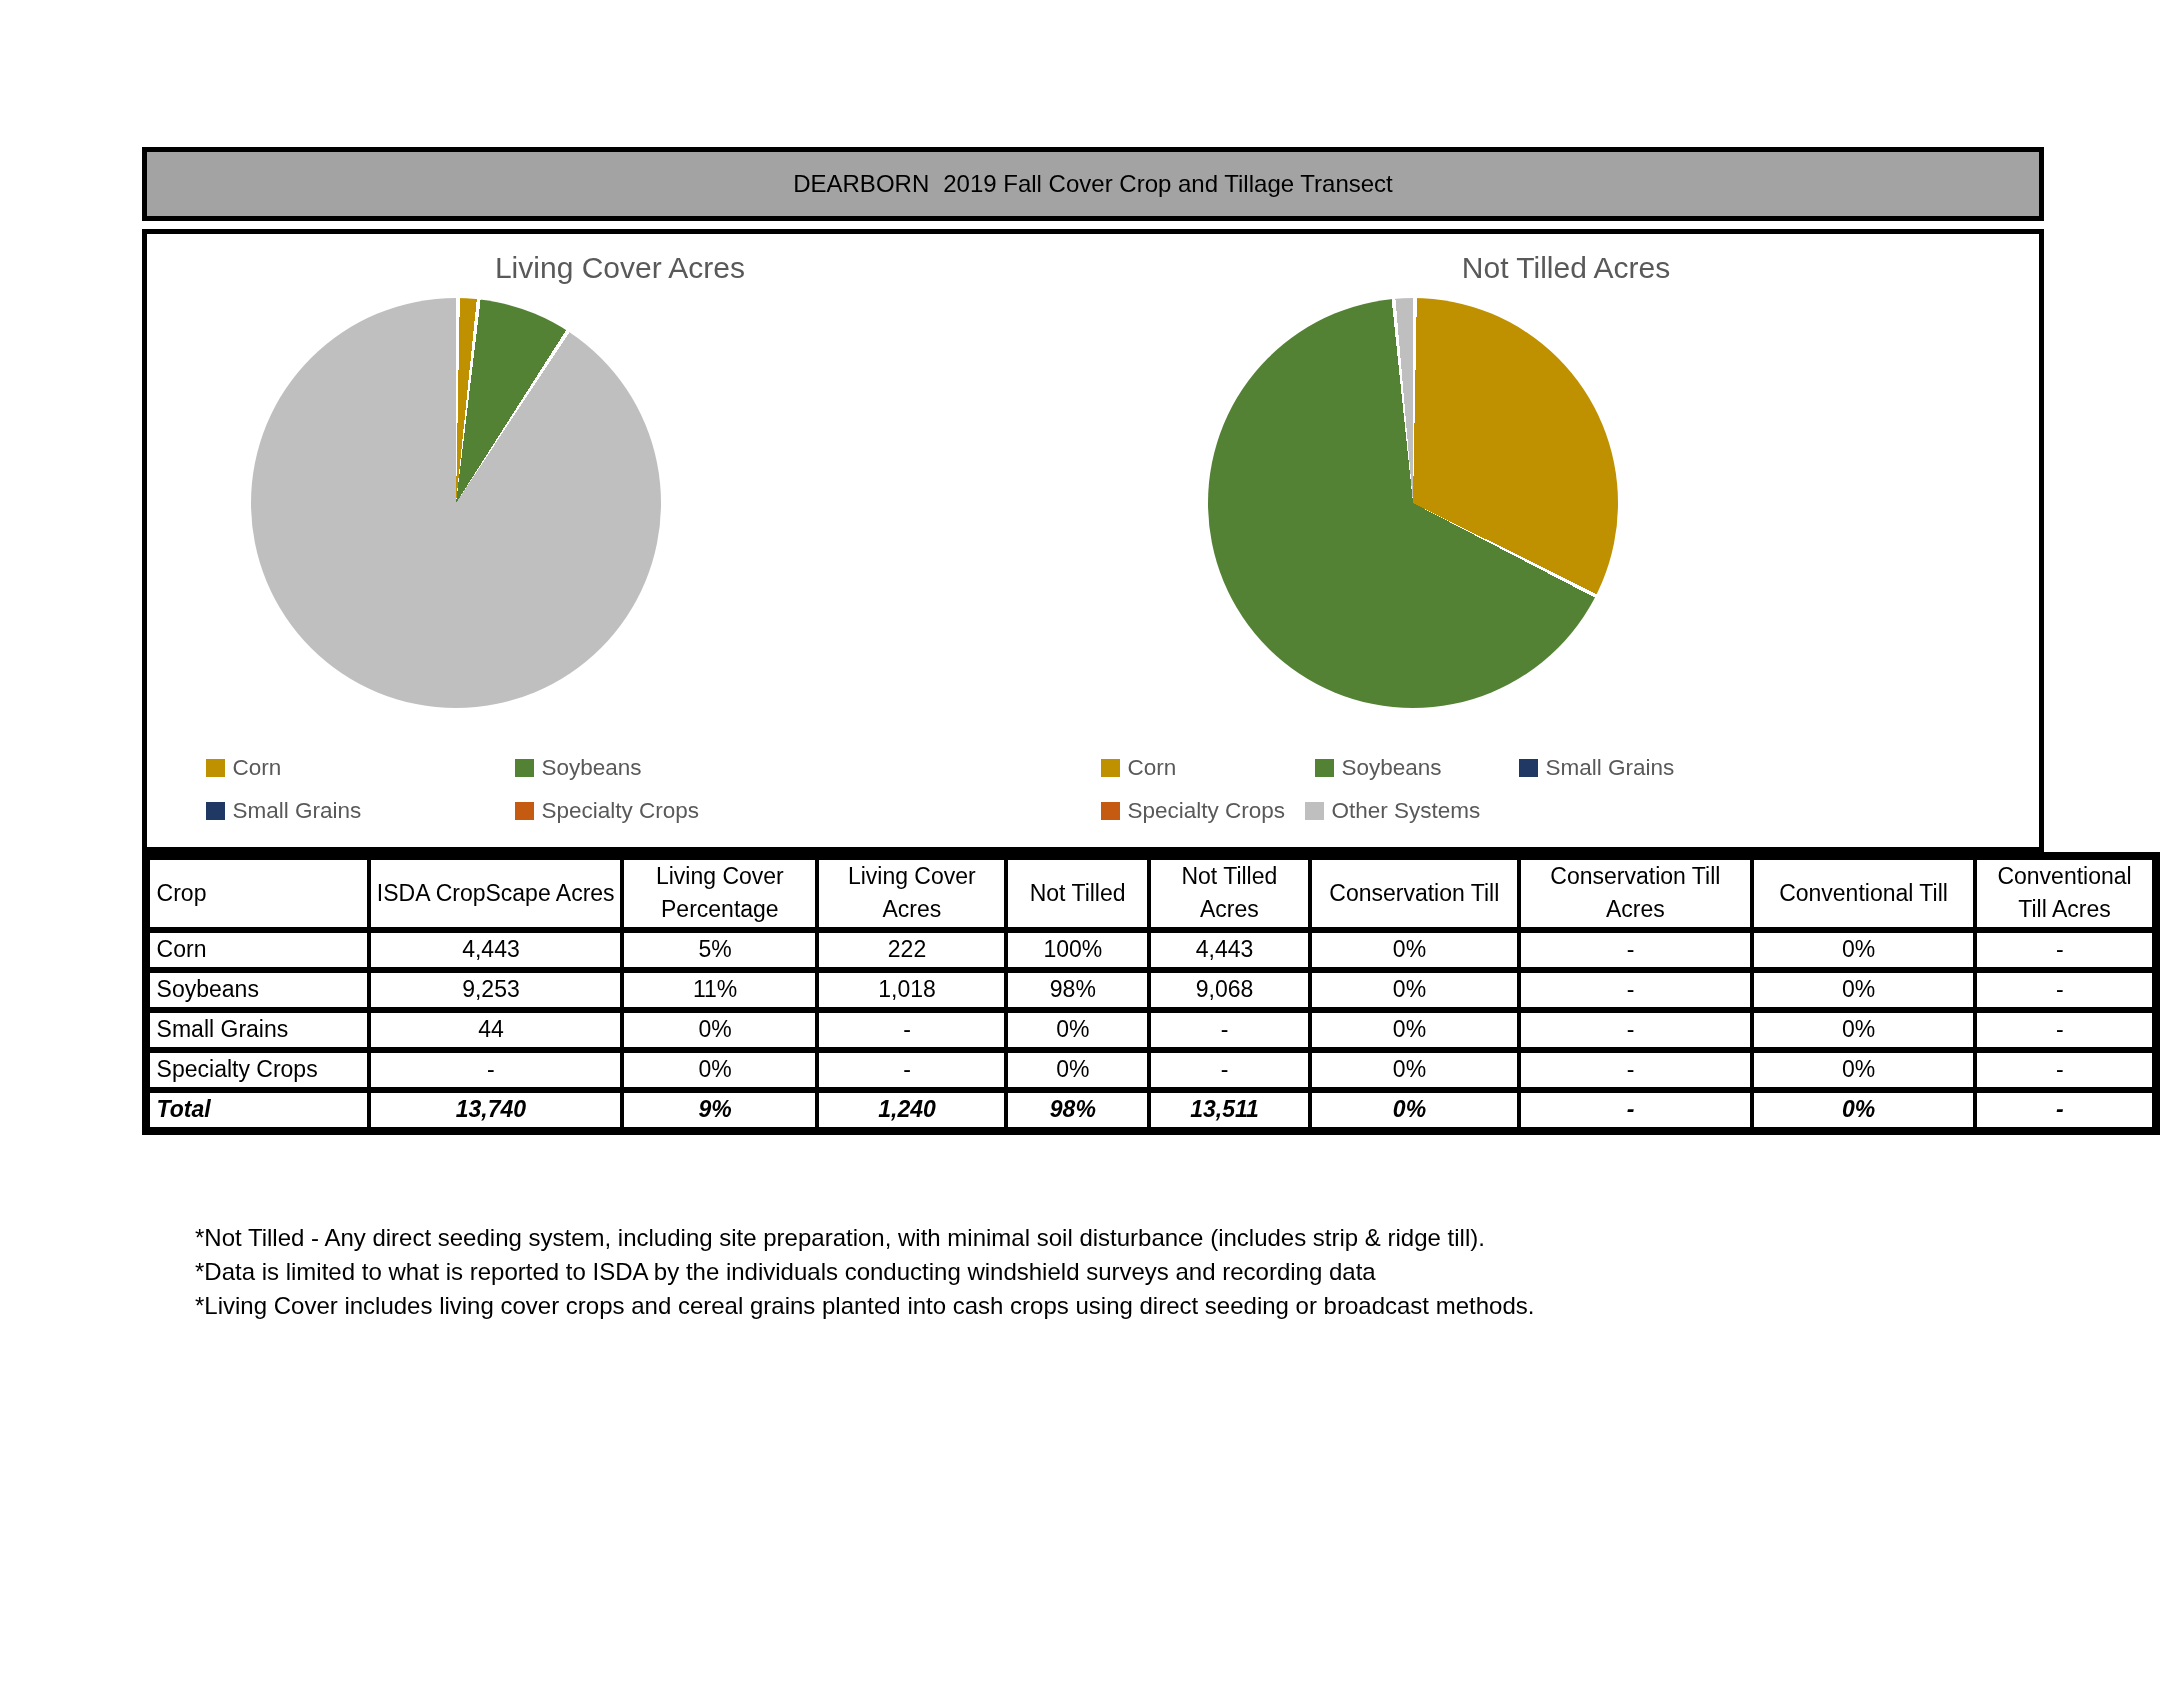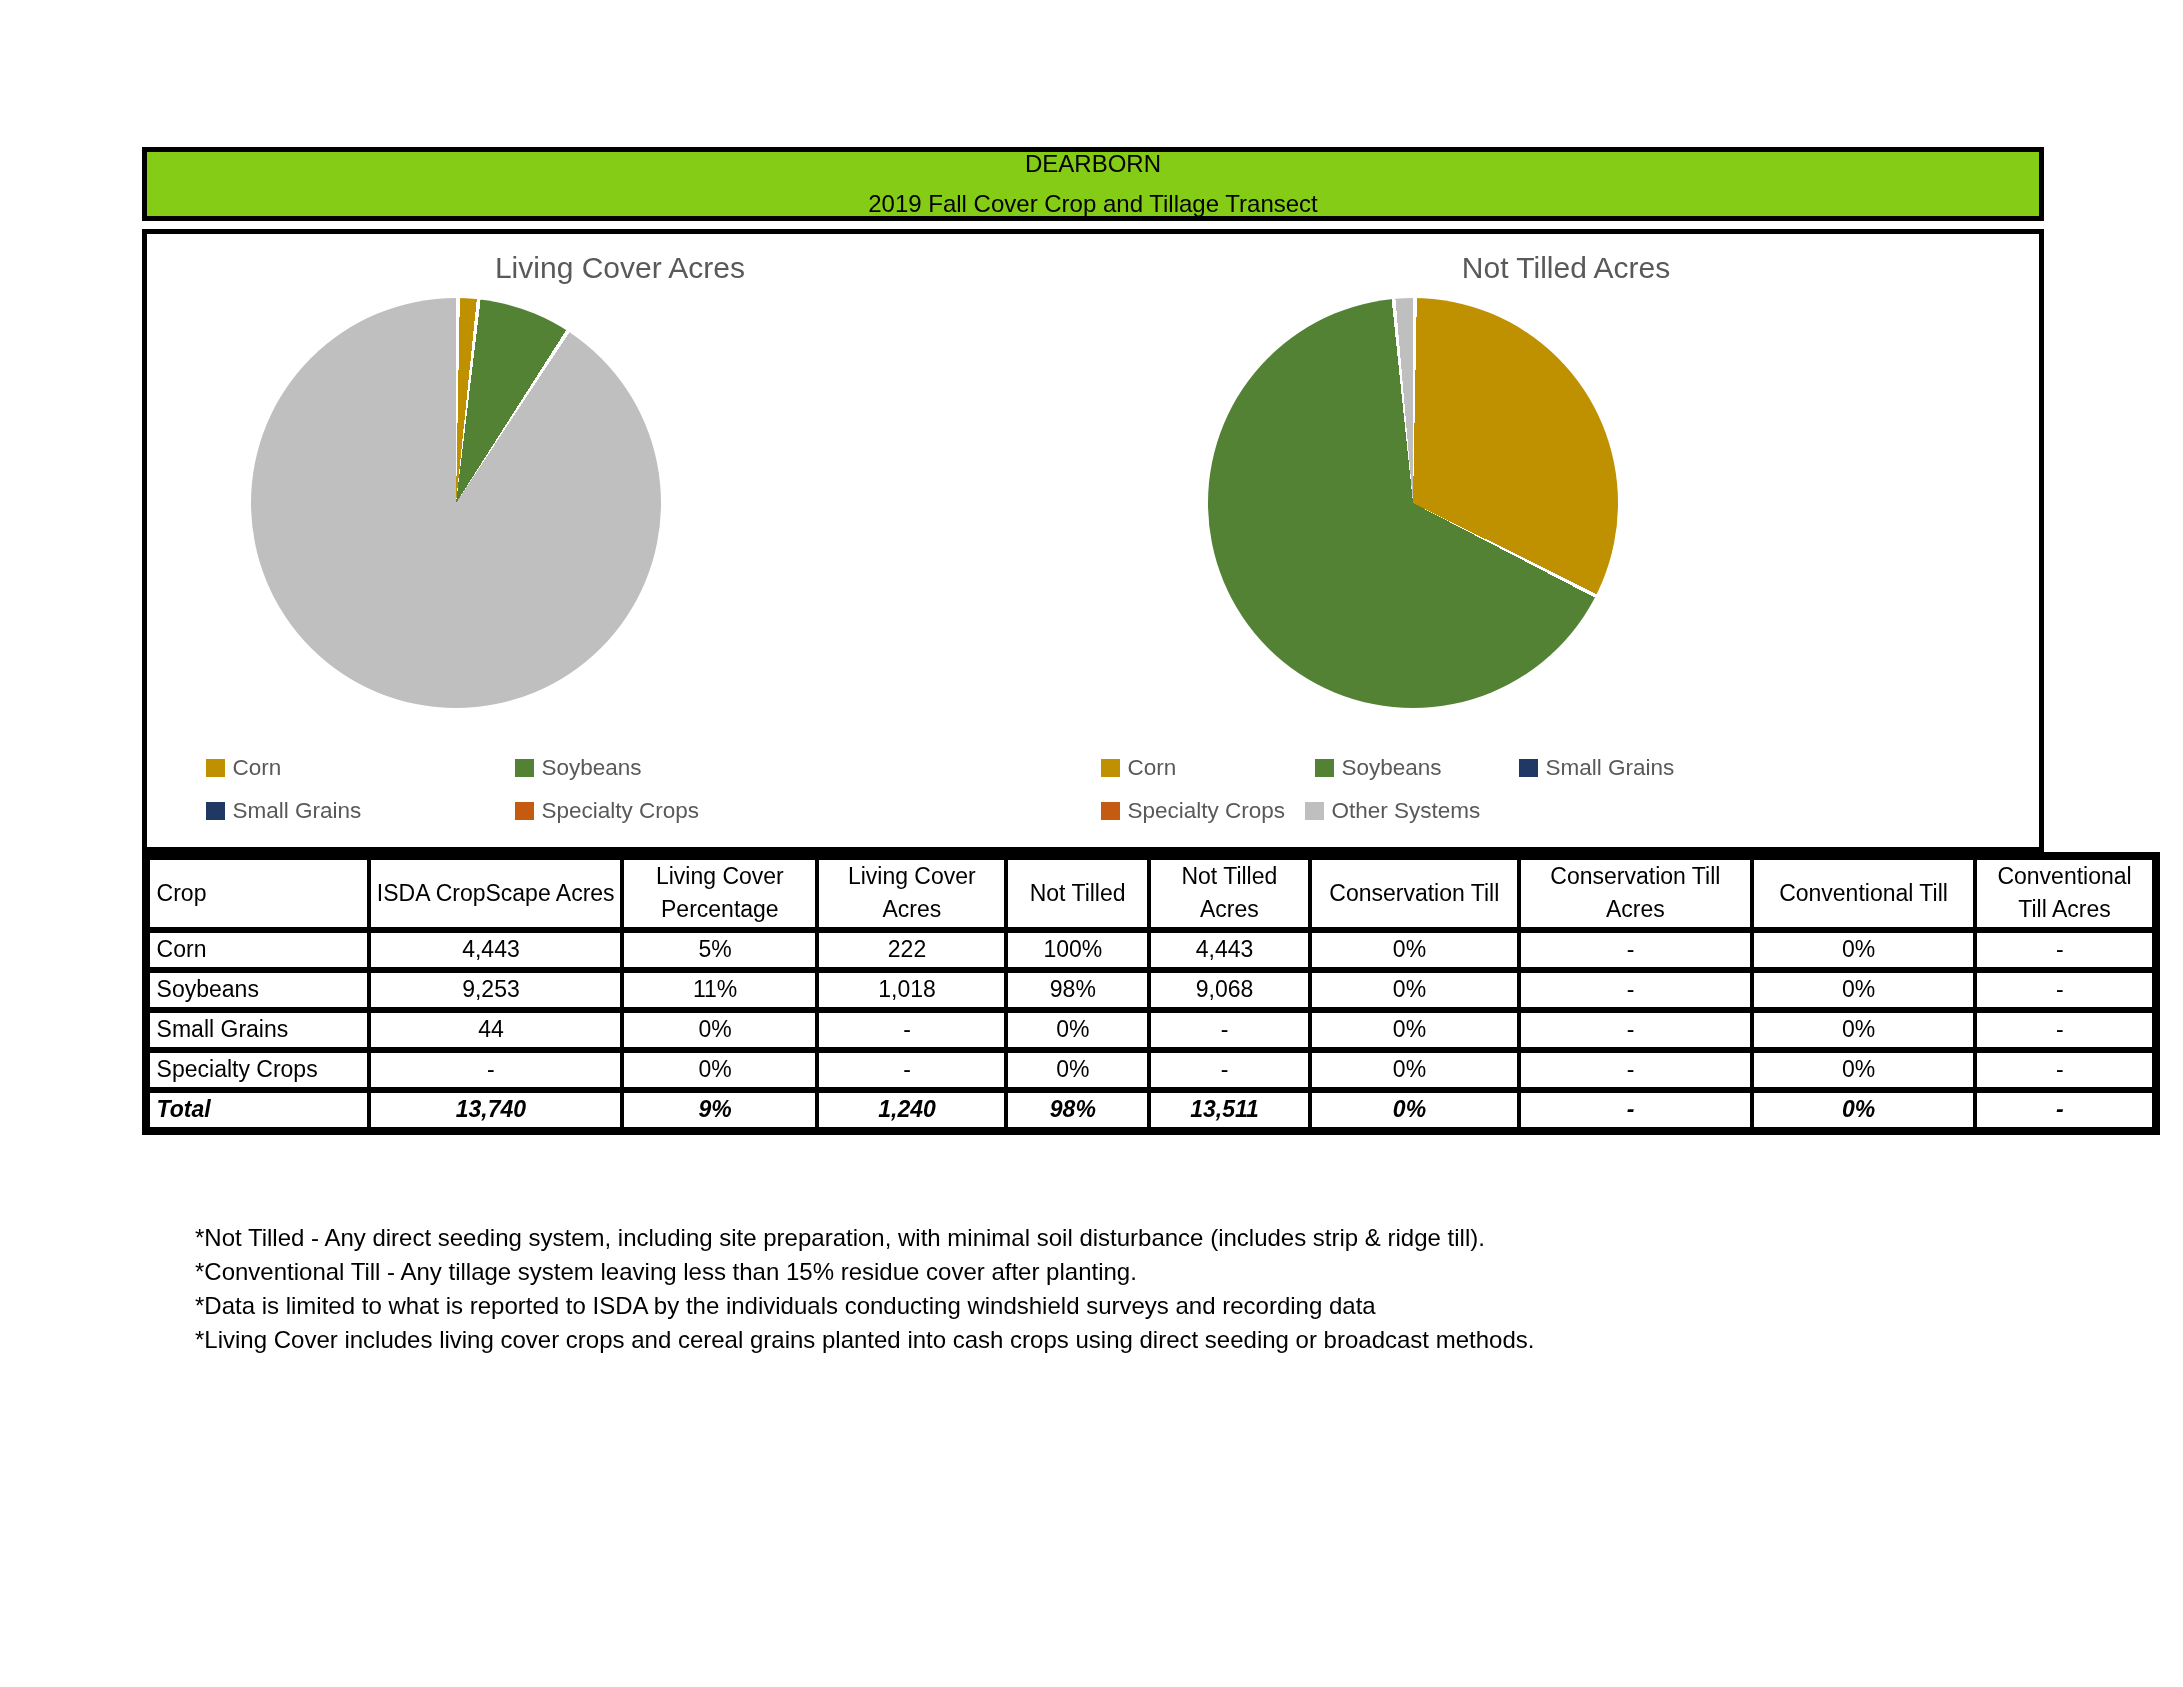--- a/index.html
+++ b/index.html
@@ -3,22 +3,22 @@
 <meta charset="utf-8">
 <style>
   html,body{margin:0;padding:0;}
   body{
     width:2183px;height:1687px;background:#ffffff;position:relative;
     font-family:"Liberation Sans",sans-serif;color:#000;overflow:hidden;
   }
   .title-box{
     position:absolute;left:142px;top:147px;width:1902px;height:74px;
     border:5.3px solid #000;box-sizing:border-box;
-    display:flex;flex-direction:column;justify-content:center;align-items:center;
-    gap:14px;font-size:24px;line-height:1.1;background:#84cc16;
+    display:flex;flex-direction:row;justify-content:center;align-items:center;
+    gap:14px;font-size:24px;line-height:1.1;background:#a3a3a3;
   }
   .charts-box{
     position:absolute;left:142px;top:229px;width:1902px;height:623px;
     border:5.3px solid #000;box-sizing:border-box;display:flex;background:#fff;
   }
   .chart-panel{position:relative;flex:1;height:100%;}
   .chart-title{
     position:absolute;top:17px;left:0;right:0;text-align:center;
     font-size:30px;color:#595959;
   }
@@ -195,17 +195,16 @@
       <td>0%</td>
       <td>-</td>
       <td>0%</td>
       <td>-</td>
     </tr>
   </tbody>
 </table>
 
 <div class="footnotes">
   <div class="footnote">*Not Tilled - Any direct seeding system, including site preparation, with minimal soil disturbance (includes strip &amp; ridge till).</div>
-  <div class="footnote">*Conventional Till - Any tillage system leaving less than 15% residue cover after planting.</div>
   <div class="footnote">*Data is limited to what is reported to ISDA by the individuals conducting windshield surveys and recording data</div>
   <div class="footnote">*Living Cover includes living cover crops and cereal grains planted into cash crops using direct seeding or broadcast methods.</div>
 </div>
 
 
 </body></html>

